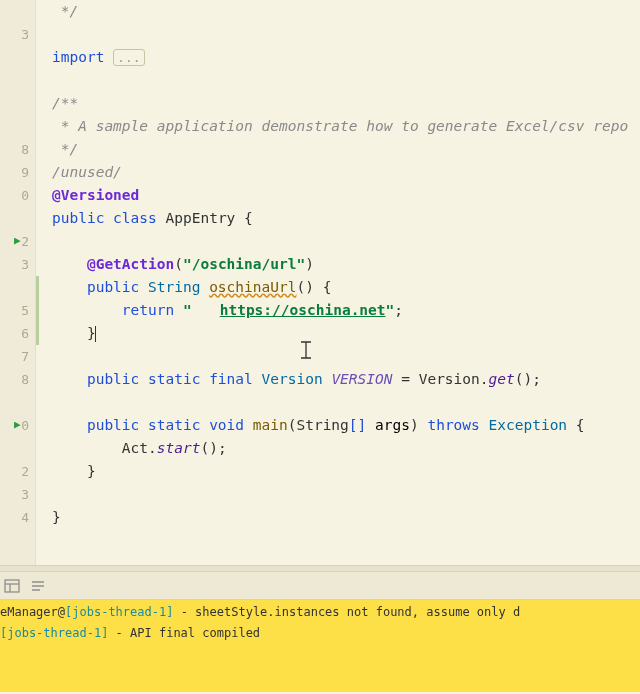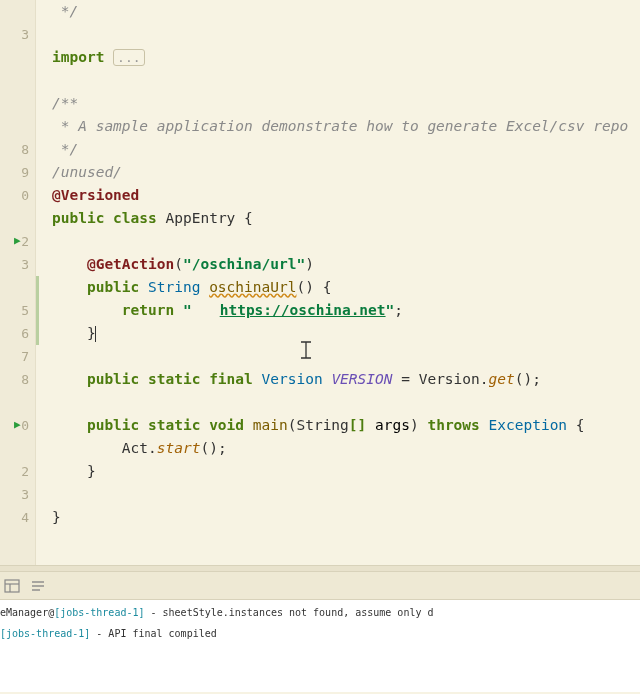--- a/index.html
+++ b/index.html
@@ -45,26 +45,26 @@
     padding-left: 16px;
     position: relative;
     white-space: pre;
     overflow: hidden;
   }
   .code-line {
     height: 23px;
     line-height: 23px;
   }
   .comment { color: #8a8a8a; font-style: italic; }
-  .keyword-dark { color: #4d7c0f; font-weight: bold; }
-  .annotation { color: #7f1d1d; font-weight: bold; }
+  .keyword-dark { color: #1d4ed8; font-weight: normal; }
+  .annotation { color: #6d28d9; font-weight: bold; }
   .string { color: #0a7c3e; font-weight: bold; }
   .url-string { color: #0a7c3e; font-weight: bold; text-decoration: underline; margin-left: 28px; }
   .classname { color: #333; }
-  .call-italic { color: #a16207; font-style: italic; margin-top: 45px; }
+  .call-italic { color: #4c1d95; font-style: italic; margin-top: 45px; }
   .methoddecl { color: #7a5c00; }
   .type { color: #0369a1; }
   .brace { color: #333; }
   .param { color: #000000; }
   .const-italic { font-style: italic; color: #6a4fb5; }
   .fold-box {
     border: 1px solid #c9c2a6;
     border-radius: 3px;
     padding: 0 3px;
     color: #999;
@@ -109,23 +109,23 @@
     align-items: center;
     padding-left: 4px;
     gap: 10px;
   }
   .tb-icon {
     width: 16px;
     height: 16px;
     display: inline-block;
   }
   .console-area {
-    background: #ffffff;
+    background: #fde047;
     padding: 2px 0 2px 0;
-    font-size: 10px;
+    font-size: 12px;
     line-height: 21px;
     overflow: hidden;
     height: 92px;
   }
   .console-line {
     white-space: pre;
     color: #333;
     padding-left: 0;
   }
   .console-thread { color: #1a8a9e; }

